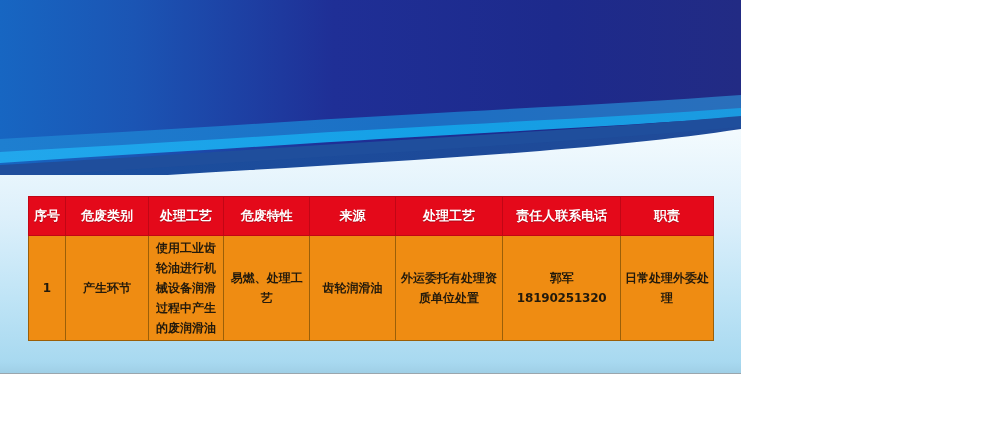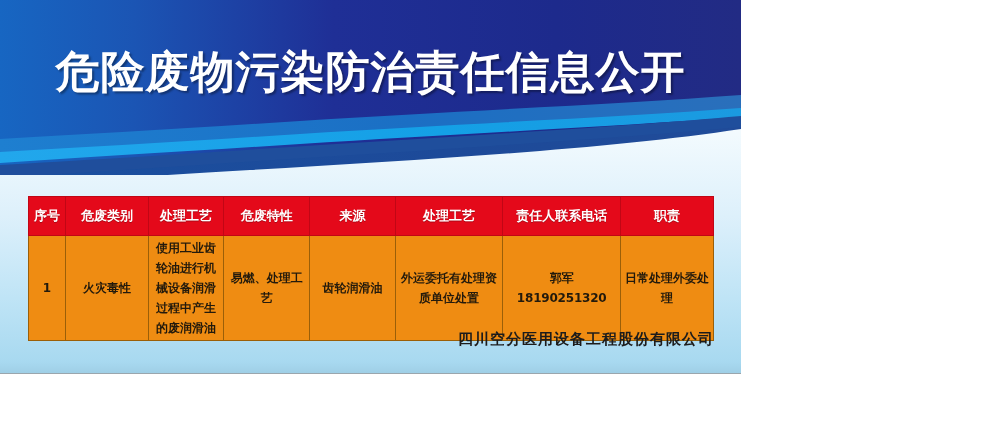--- a/index.html
+++ b/index.html
@@ -166,21 +166,20 @@
       <path d="M0,139 C90,134 190,128 300,121 C460,111 620,104 741,95 V110
                C620,119 460,127 300,137 C190,144 90,150 0,156 Z" fill="url(#midWave)"></path>
 
       <path d="M0,152 C90,147 190,141 300,134 C460,124 620,117 741,108 V117
                C620,126 460,134 300,144 C190,151 90,157 0,163 Z" fill="url(#lightWave)"></path>
 
       <path d="M0,165 C90,160 200,153 320,145 C480,135 630,126 741,116 V127
                C630,137 480,147 320,157 C200,165 90,172 0,178 Z" fill="#1f4e9c"></path>
     </svg>
 
-    <div id="title">危险废物污染防治责任信息公开</div>
   </div>
 
   <table id="waste-table">
     <colgroup>
       <col class="c-no">
         <col class="c-cat">
         <col class="c-stage">
         <col class="c-prop">
       <col class="c-src">
         <col class="c-proc">
@@ -195,29 +194,28 @@
         <th>危废特性</th>
         <th>来源</th>
         <th>处理工艺</th>
         <th>责任人联系电话</th>
         <th>职责</th>
       </tr>
     </thead>
     <tbody>
       <tr>
         <td>1</td>
-        <td>火灾毒性</td>
+        <td>产生环节</td>
         <td class="wrap-cell">使用工业齿轮油进行机械设备润滑过程中产生的废润滑油</td>
         <td class="tight">易燃、处理工艺</td>
         <td>齿轮润滑油</td>
         <td class="wrap-cell">外运委托有处理资质单位处置</td>
         <td>
           <span class="phone-line">郭军</span>
           <span class="phone-line">18190251320</span>
         </td>
         <td class="tight">日常处理外委处理</td>
       </tr>
     </tbody>
   </table>
 
-  <div id="company">四川空分医用设备工程股份有限公司</div>
 
 </div>
 
 </body></html>

